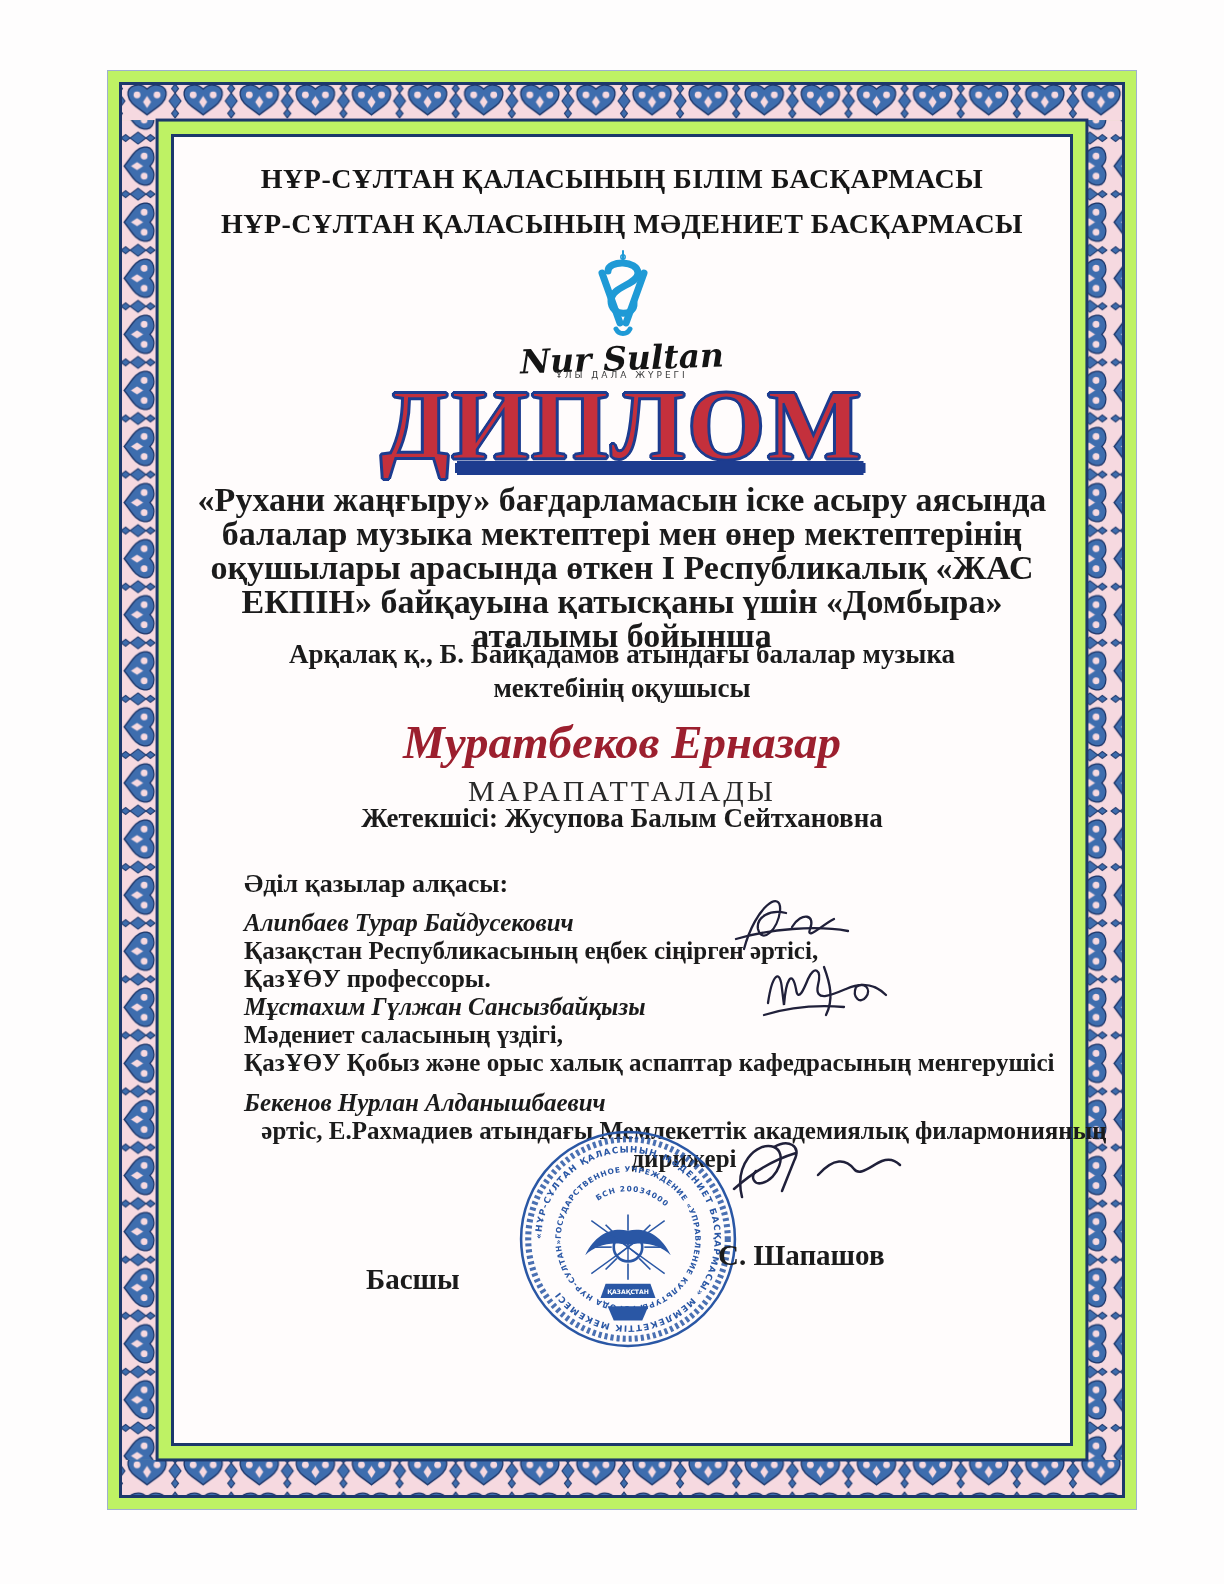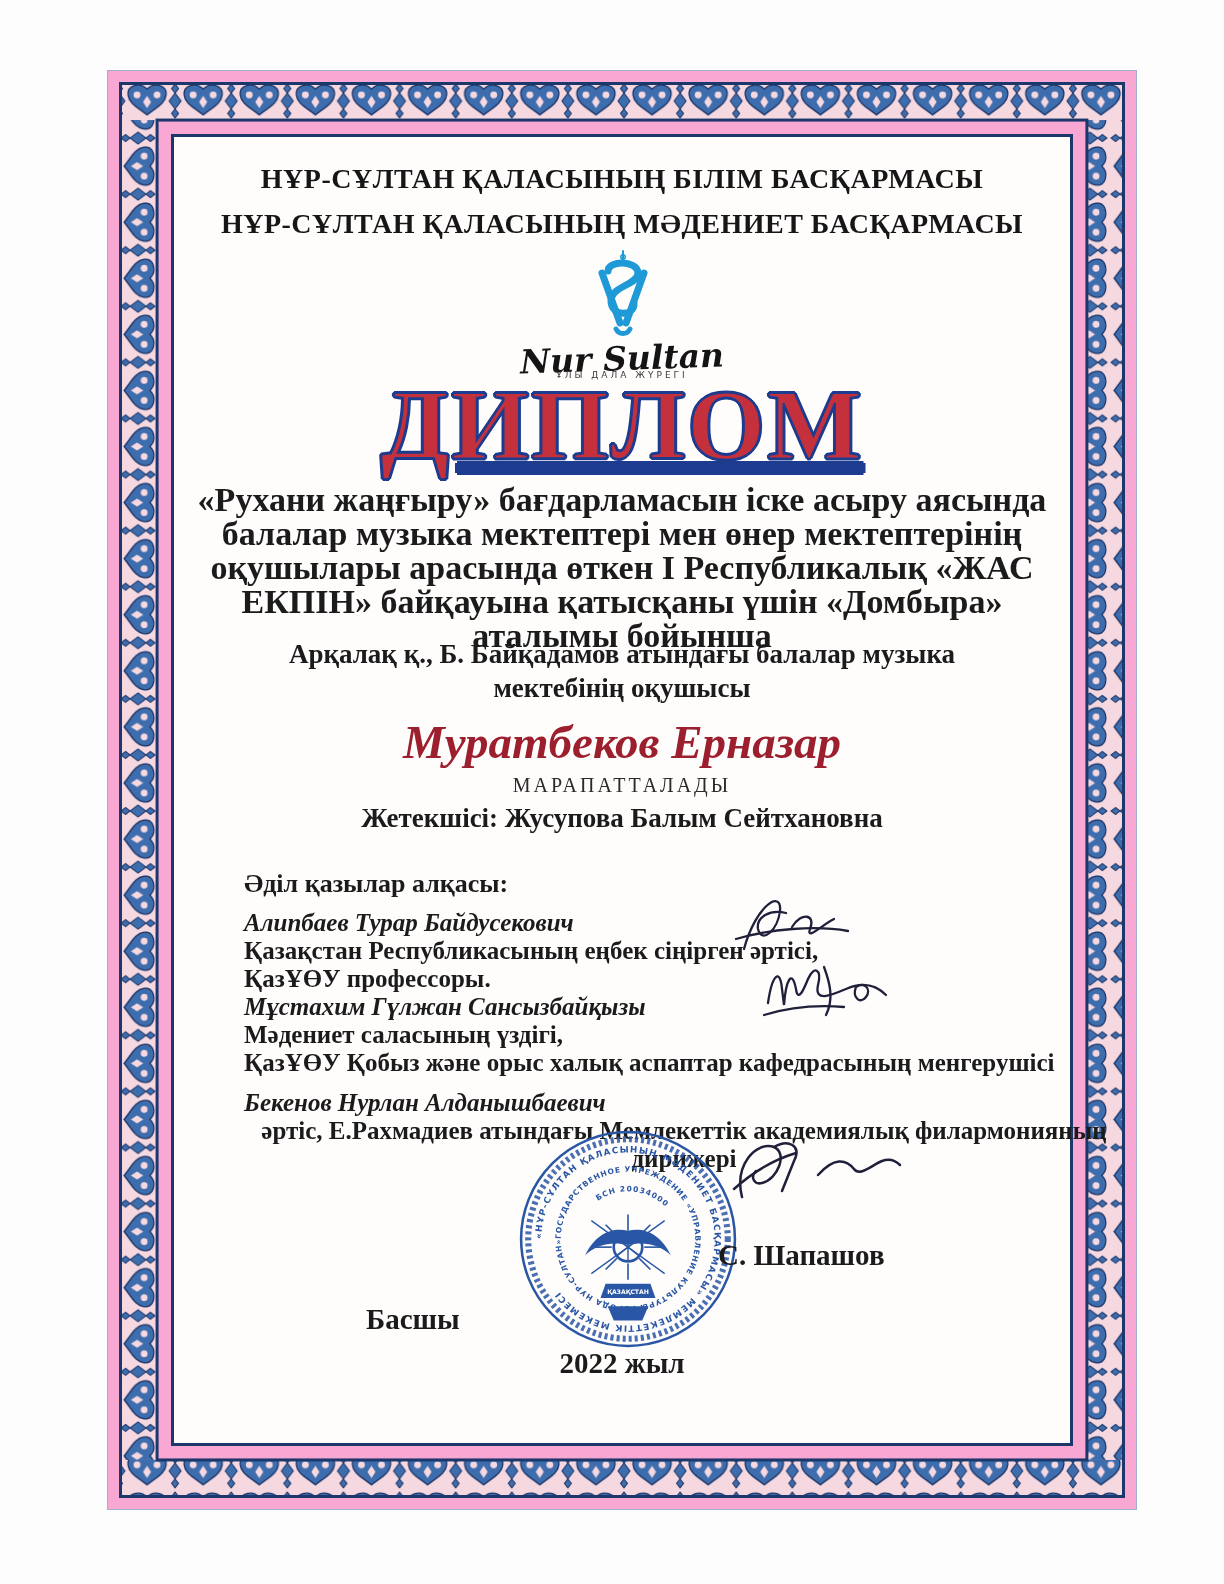--- a/index.html
+++ b/index.html
@@ -4,40 +4,40 @@
 <style>
   html,body{margin:0;padding:0;}
   body{
     width:1224px;height:1584px;position:relative;
     background:#fefdfd;
     font-family:"Liberation Serif","DejaVu Serif",serif;
     color:#1b1b1b;overflow:hidden;
   }
   .certificate{
     position:absolute;left:107px;top:70px;width:1030px;height:1440px;
-    background:#f9a8d4;border:1px solid #9fb0cf;box-sizing:border-box;
+    background:#bef264;border:1px solid #9fb0cf;box-sizing:border-box;
   }
   .orn-layer{position:absolute;left:11px;top:11px;right:11px;bottom:11px;}
   .orn-layer svg{display:block;width:100%;height:100%;}
   .inner{
     position:absolute;left:63px;top:63px;right:63px;bottom:63px;
     border:3px solid #1c386b;background:#fffcfc;
   }
   .abs{position:absolute;}
   .ctr{left:0;right:0;text-align:center;}
   .hline{font-weight:700;font-size:28px;letter-spacing:.5px;color:#161616;}
   .title{
     font-weight:700;font-size:100px;letter-spacing:2px;line-height:1;
     color:#c4303c;-webkit-text-stroke:2px #1d3c8f;
     text-shadow:-2px 0 0 #1d3c8f,2px 0 0 #1d3c8f,0 -2px 0 #1d3c8f,0 2px 0 #1d3c8f;
   }
   .intro{font-weight:700;font-size:34px;line-height:34px;width:884px;margin:0 auto;}
   .school{font-weight:700;font-size:27px;line-height:34px;width:720px;margin:0 auto;}
   .recipient{font-weight:700;font-style:italic;font-size:47px;color:#9c1f2e;}
-  .award{font-weight:400;font-size:20px;letter-spacing:3px;color:#2a2a2a;}
+  .award{font-weight:400;font-size:30px;letter-spacing:3px;color:#2a2a2a;}
   .lead{font-weight:700;font-size:27px;}
   .jhead{font-weight:700;font-size:26px;}
   .jname{font-weight:700;font-style:italic;font-size:25px;}
   .jline{font-weight:700;font-size:25px;}
   .footline{font-weight:700;font-size:29px;}
   .script{
     font-family:"DejaVu Serif",serif;font-style:italic;font-weight:700;
     font-size:33px;color:#141414;transform:rotate(-2deg);
   }
   .tagline{font-family:"DejaVu Sans",sans-serif;font-size:9px;letter-spacing:3px;color:#3a3a3a;}
@@ -203,17 +203,16 @@
     <svg width="190" height="72" viewBox="0 0 190 72">
       <g stroke="#20203a" stroke-width="2.5" fill="none" stroke-linecap="round">
         <path d="M16,60 C8,28 30,4 48,10 C62,16 52,42 36,46 C28,48 24,40 30,34"></path>
         <path d="M48,10 C62,2 76,8 68,24 L56,54"></path>
         <path d="M8,52 C28,34 50,22 70,16"></path>
         <path d="M92,38 C108,20 120,22 128,32 C134,40 146,28 156,24 C164,21 170,24 174,28"></path>
       </g>
     </svg>
   </div>
 
-  <div class="abs footline" style="left:258px;top:1232px;">Басшы</div>
+  <div class="abs footline" style="left:258px;top:1192px;">Басшы</div>
   <div class="abs footline" style="left:610px;top:1168px;">С. Шапашов</div>
-  <div class="abs ctr footline" style="top:1276px;">2022 жыл</div>
 
 </div>
 
 </body></html>

